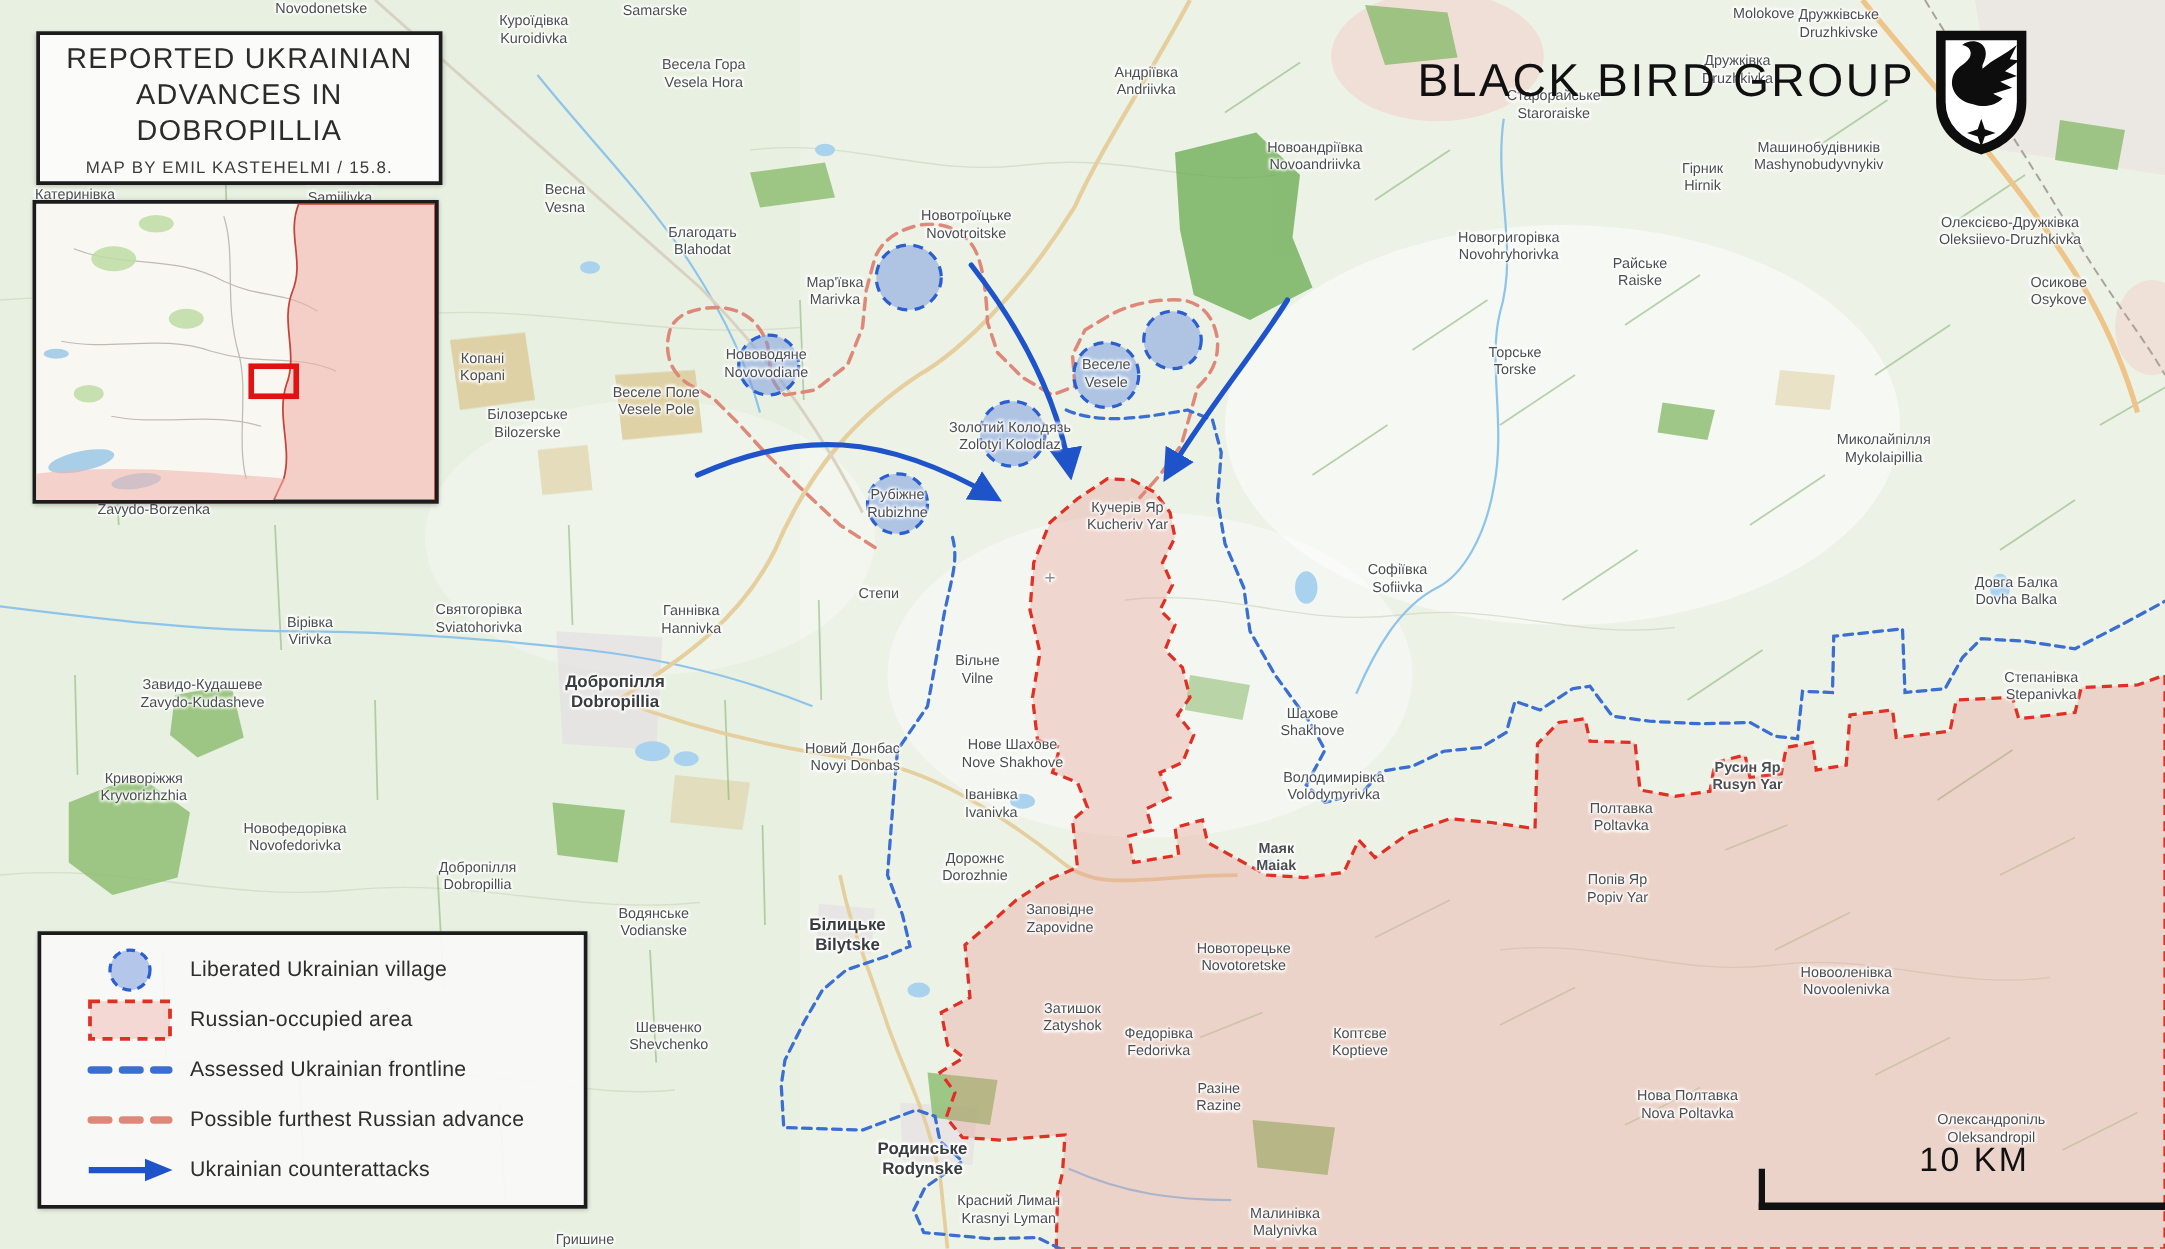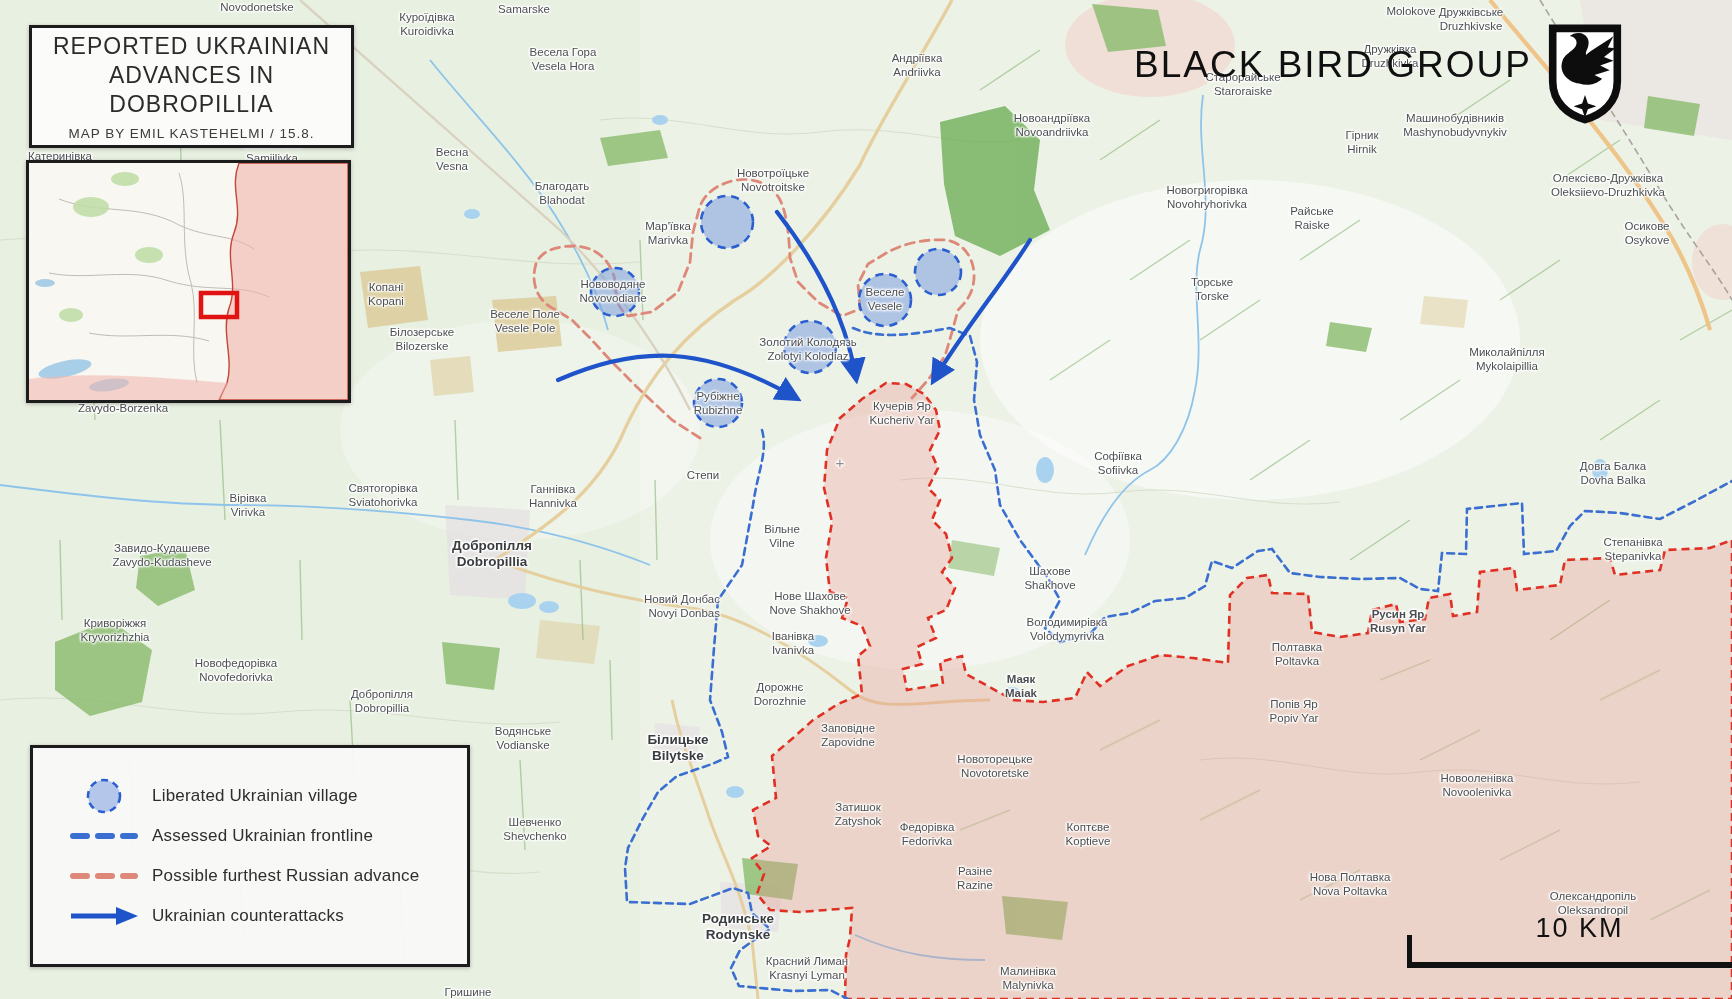--- a/index.html
+++ b/index.html
@@ -511,20 +511,28 @@
 
   <div id="legend" class="card">
     <div>
         <div class="legend-row">
           <div class="legend-sym">
             <svg width="46" height="40" viewBox="0 0 46 40">
               <circle cx="23" cy="20" r="16" fill="#7b9fe0" fill-opacity=".55" stroke="#2b5fd0" stroke-width="2.6" stroke-dasharray="7 5"></circle>
             </svg>
           </div>
           <div class="legend-label">Liberated Ukrainian village</div>
+        </div>
+        <div class="legend-row">
+          <div class="legend-sym">
+            <svg width="70" height="36" viewBox="0 0 70 36">
+              <rect x="3" y="3" width="64" height="30" fill="#e8968c" fill-opacity=".33" stroke="#e02f23" stroke-width="3" stroke-dasharray="8 6"></rect>
+            </svg>
+          </div>
+          <div class="legend-label">Russian-occupied area</div>
         </div>
         <div class="legend-row">
           <div class="legend-sym">
             <svg width="70" height="12" viewBox="0 0 70 12">
               <line x1="4" y1="6" x2="66" y2="6" stroke="#3a6ed0" stroke-width="6" stroke-linecap="round" stroke-dasharray="14 11"></line>
             </svg>
           </div>
           <div class="legend-label">Assessed Ukrainian frontline</div>
         </div>
         <div class="legend-row">

